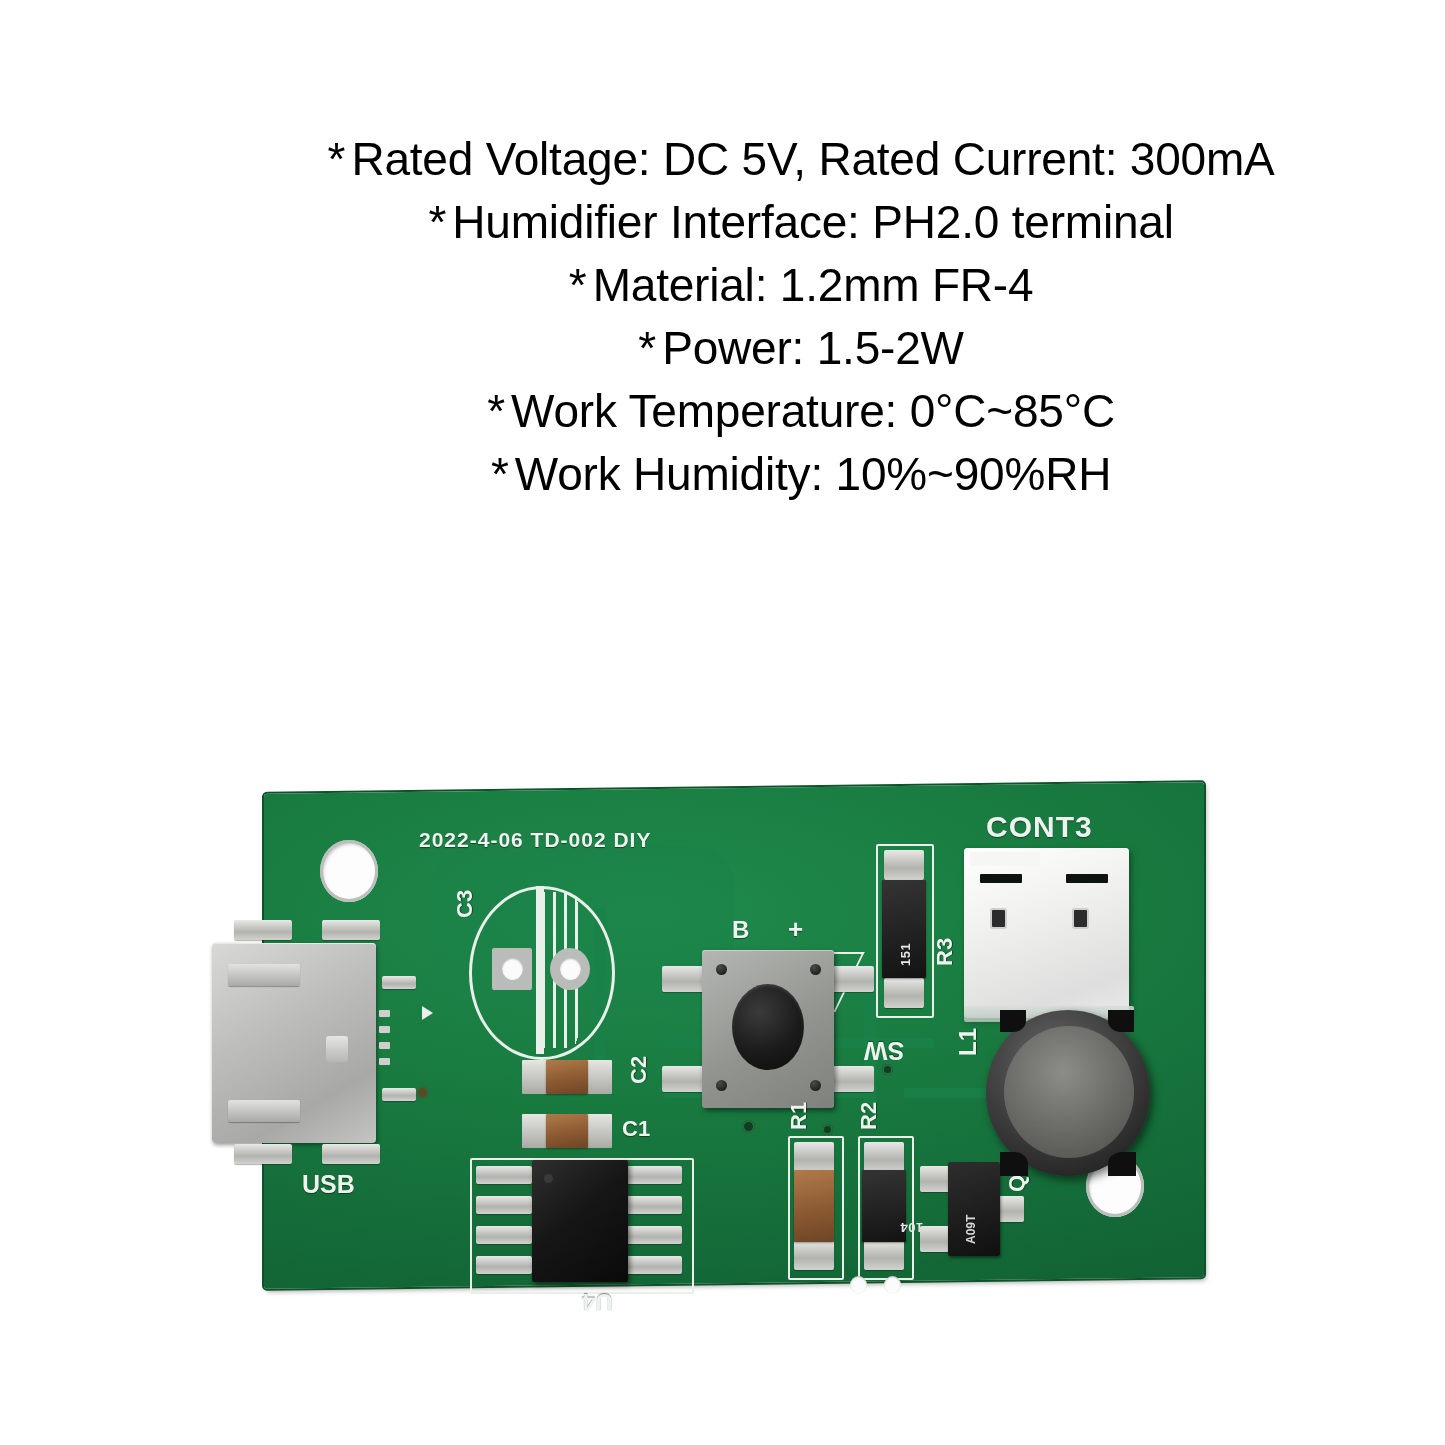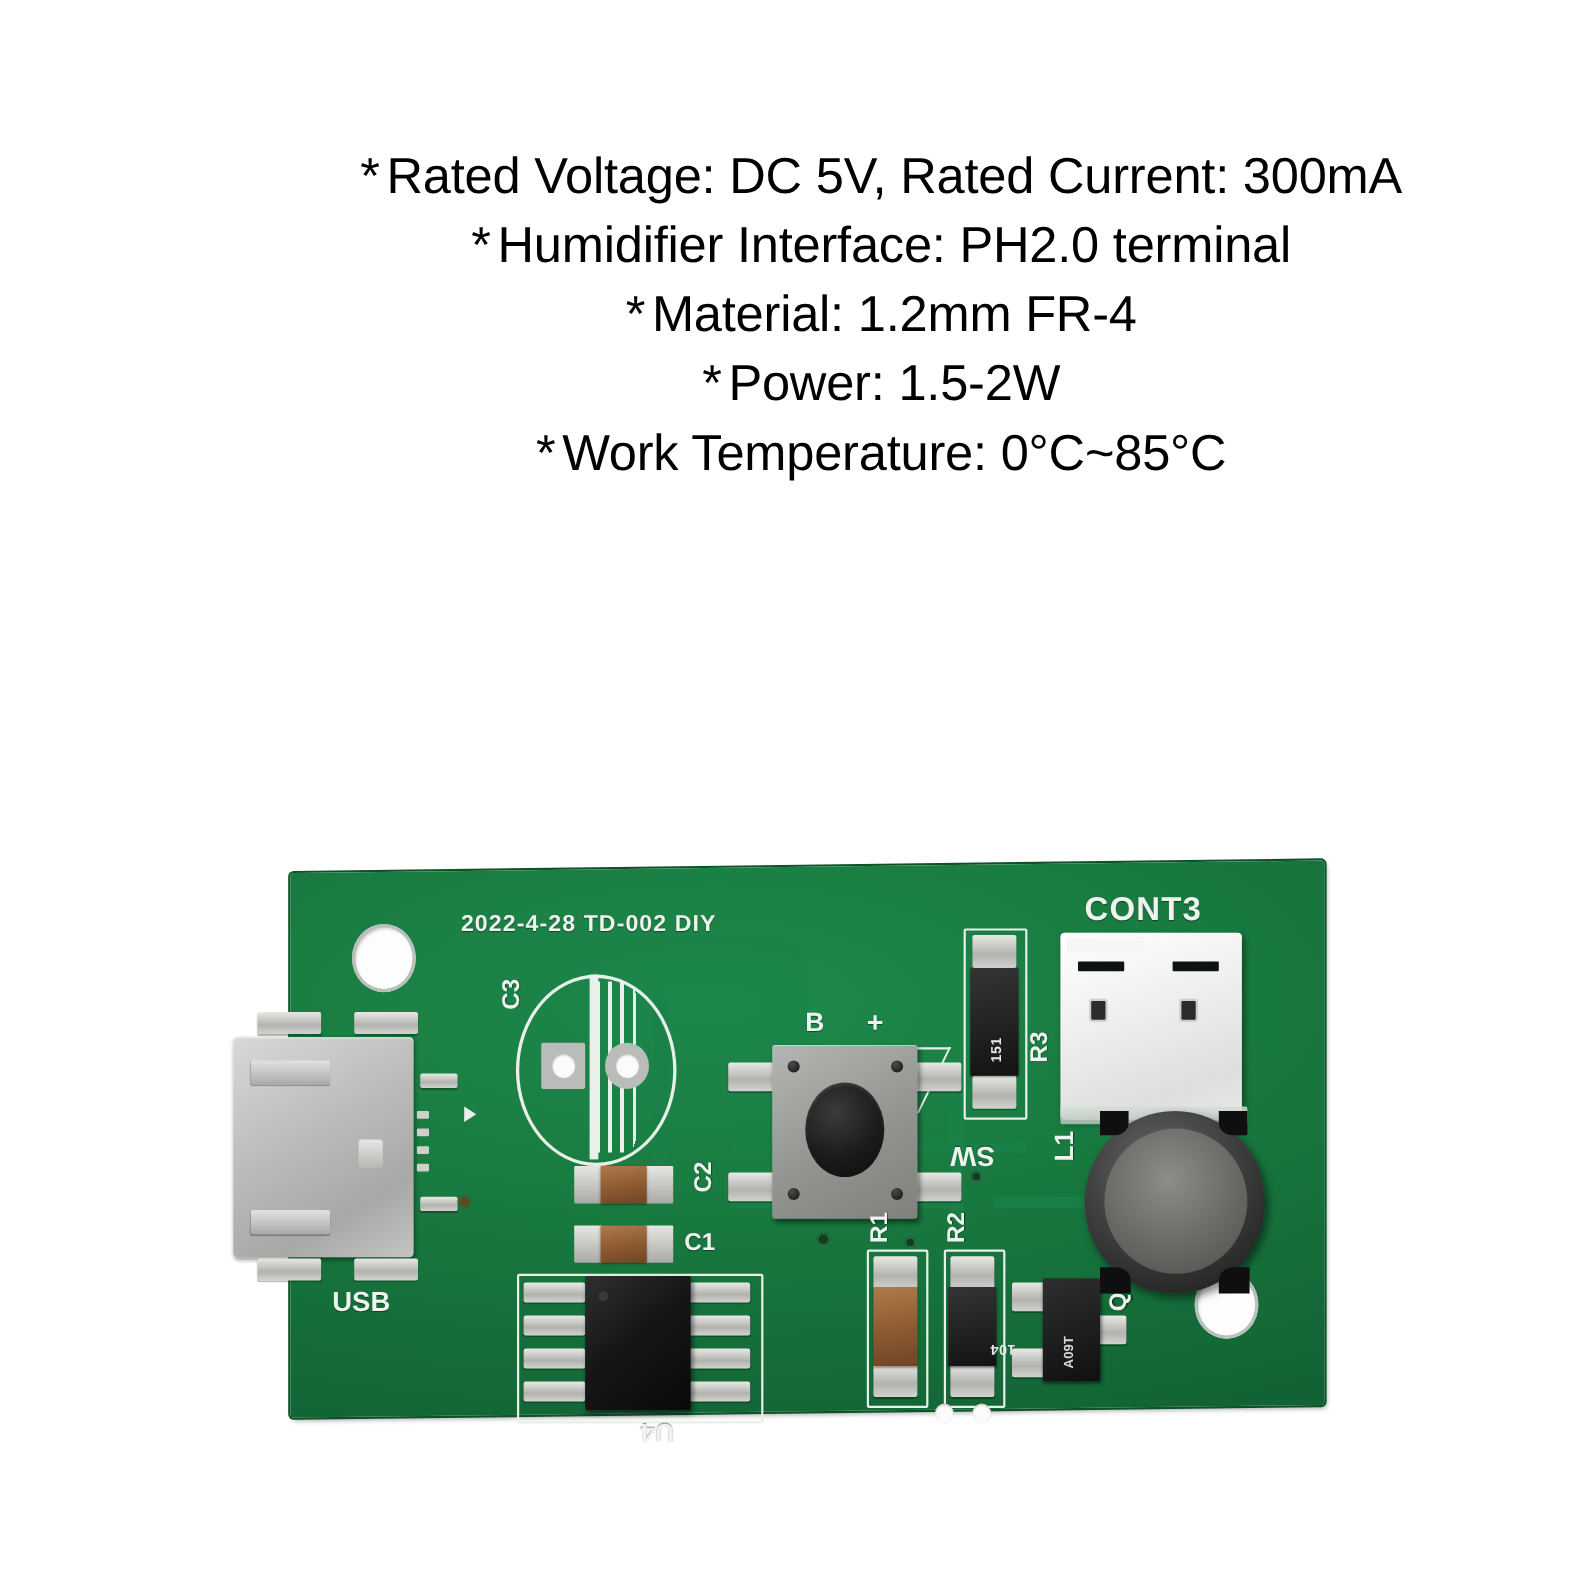--- a/index.html
+++ b/index.html
@@ -291,37 +291,38 @@
 </style>
 </head>
 <body>
 
 <ul class="spec-list">
   <li class="spec-item"><span class="spec-bullet">*</span><span>Rated Voltage: DC 5V, Rated Current: 300mA</span></li>
   <li class="spec-item"><span class="spec-bullet">*</span><span>Humidifier Interface: PH2.0 terminal</span></li>
   <li class="spec-item"><span class="spec-bullet">*</span><span>Material: 1.2mm FR-4</span></li>
   <li class="spec-item"><span class="spec-bullet">*</span><span>Power: 1.5-2W</span></li>
   <li class="spec-item"><span class="spec-bullet">*</span><span>Work Temperature: 0°C~85°C</span></li>
+  <li class="spec-item"><span class="spec-bullet">*</span><span>Work Humidity: 10%~90%RH</span></li>
 </ul>
 
 <div class="pcb-wrap">
   <div class="pcb-board">
     <div class="pcb-inner">
 
       <div class="trace" style="left:170px;top:58px;width:300px;height:160px;border-radius:40px;opacity:.35;"></div>
       <div class="trace" style="left:400px;top:250px;width:270px;height:10px;"></div>
       <div class="trace" style="left:400px;top:300px;width:210px;height:10px;"></div>
       <div class="trace" style="left:600px;top:190px;width:12px;height:130px;"></div>
       <div class="trace" style="left:330px;top:120px;width:12px;height:160px;"></div>
       <div class="trace" style="left:640px;top:300px;width:150px;height:10px;"></div>
 
       <div class="hole" style="left:56px;top:52px;width:58px;height:62px;"></div>
       <div class="hole" style="left:822px;top:367px;width:58px;height:62px;"></div>
 
-      <div class="silk silk-date" style="left:155px;top:40px;">2022-4-28 TD-002 DIY</div>
+      <div class="silk silk-date" style="left:155px;top:40px;">2022-4-06 TD-002 DIY</div>
 
       <div>
         <div class="usb-shell" style="left:-52px;top:155px;width:164px;height:200px;"></div>
         <div class="usb-tab" style="left:-36px;top:176px;width:72px;height:22px;"></div>
         <div class="usb-tab" style="left:-36px;top:312px;width:72px;height:22px;"></div>
         <div class="pad" style="left:-30px;top:132px;width:58px;height:20px;"></div>
         <div class="pad" style="left:58px;top:132px;width:58px;height:20px;"></div>
         <div class="pad" style="left:-30px;top:356px;width:58px;height:20px;"></div>
         <div class="pad" style="left:58px;top:356px;width:58px;height:20px;"></div>
         <div class="usb-pin" style="left:115px;top:222px;width:11px;height:7px;"></div>

